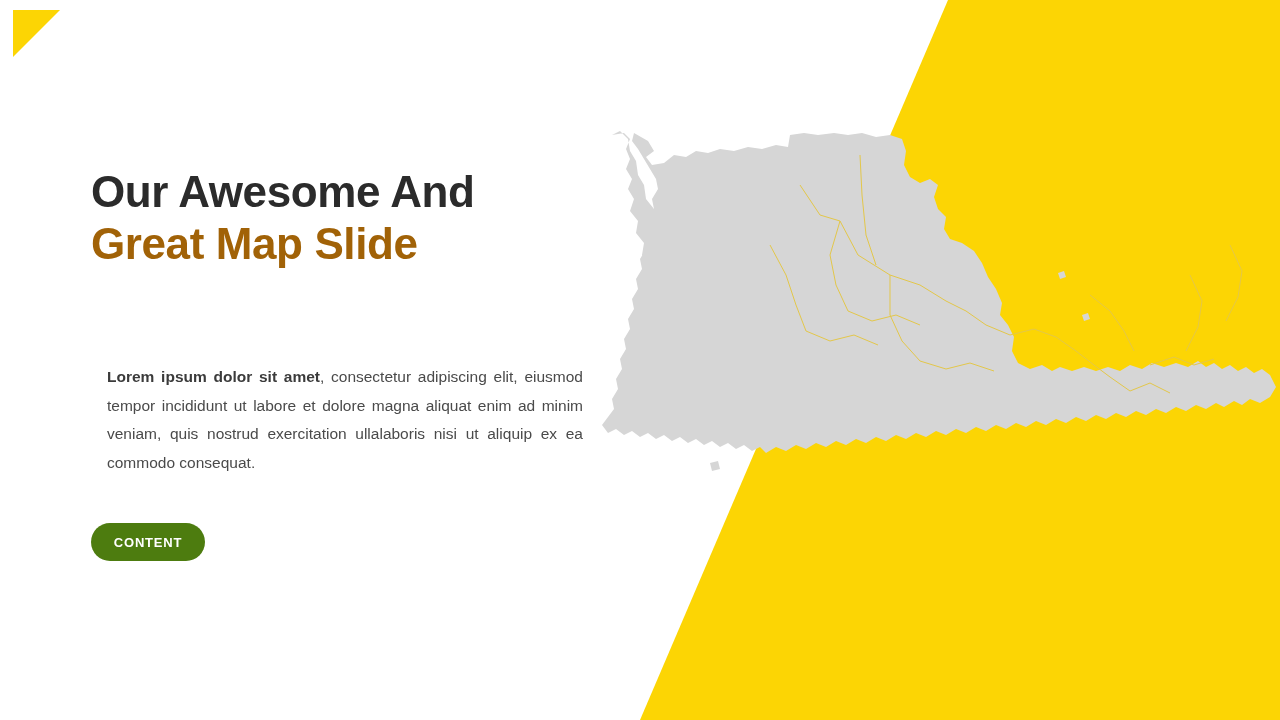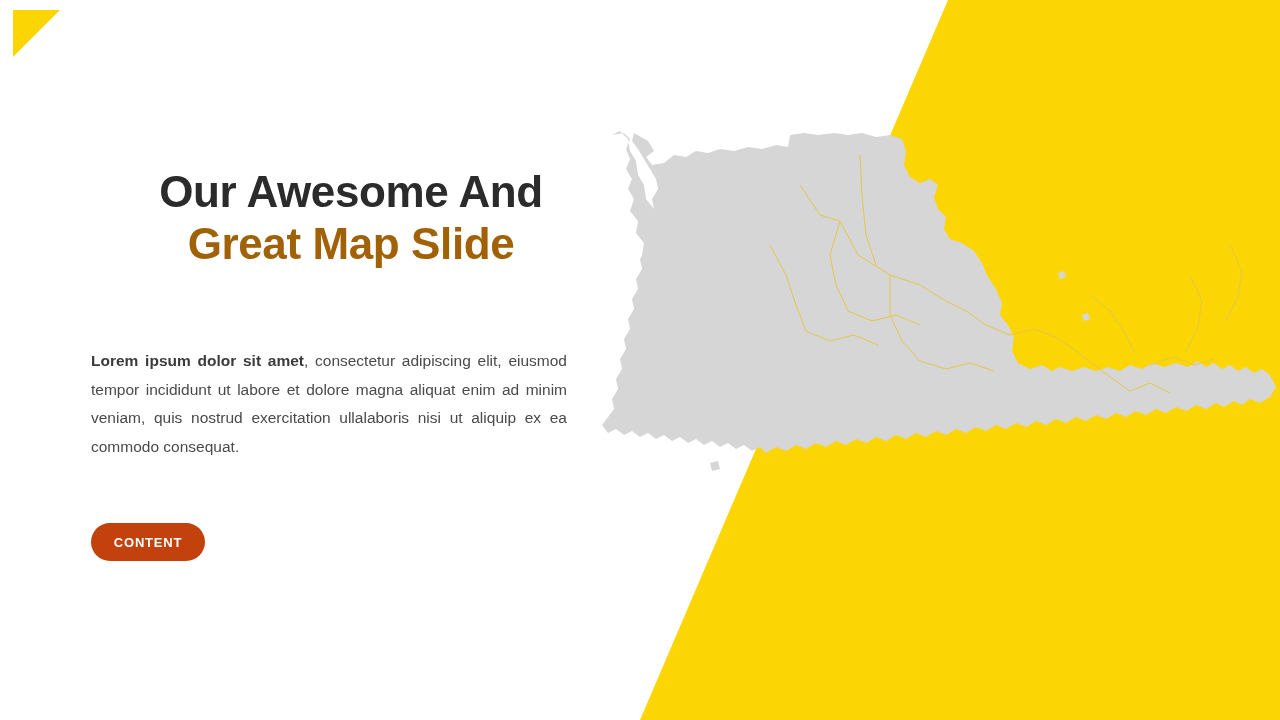--- a/index.html
+++ b/index.html
@@ -63,33 +63,32 @@
     position: absolute;
     top: 166px;
     left: 0;
     width: 520px;
     margin: 0;
     font-size: 44px;
     line-height: 52px;
     font-weight: bold;
     letter-spacing: -0.4px;
     color: #2b2b2b;
-    text-align: center;
   }
   .headline .line2 {
     display: block;
     color: #a16207;
   }
 
   .body-copy {
     position: absolute;
     top: 347px;
     left: 0;
     width: 476px;
-    margin: 0;
+    margin: 16px;
     font-size: 15.5px;
     line-height: 28.5px;
     color: #4a4a4a;
     text-align: justify;
   }
   .body-copy .lead {
     font-weight: bold;
     color: #3b3b3b;
   }
 
@@ -99,21 +98,21 @@
     left: 0;
     display: inline-flex;
     align-items: center;
     justify-content: center;
     min-width: 114px;
     height: 38px;
     padding: 0 20px;
     box-sizing: border-box;
     border: none;
     border-radius: 19px;
-    background: #c2410c;
+    background: #4d7c0f;
     color: #ffffff;
     font-family: "Liberation Sans", sans-serif;
     font-size: 13px;
     font-weight: bold;
     letter-spacing: 0.8px;
     cursor: pointer;
   }
 </style>
 </head>
 <body>

